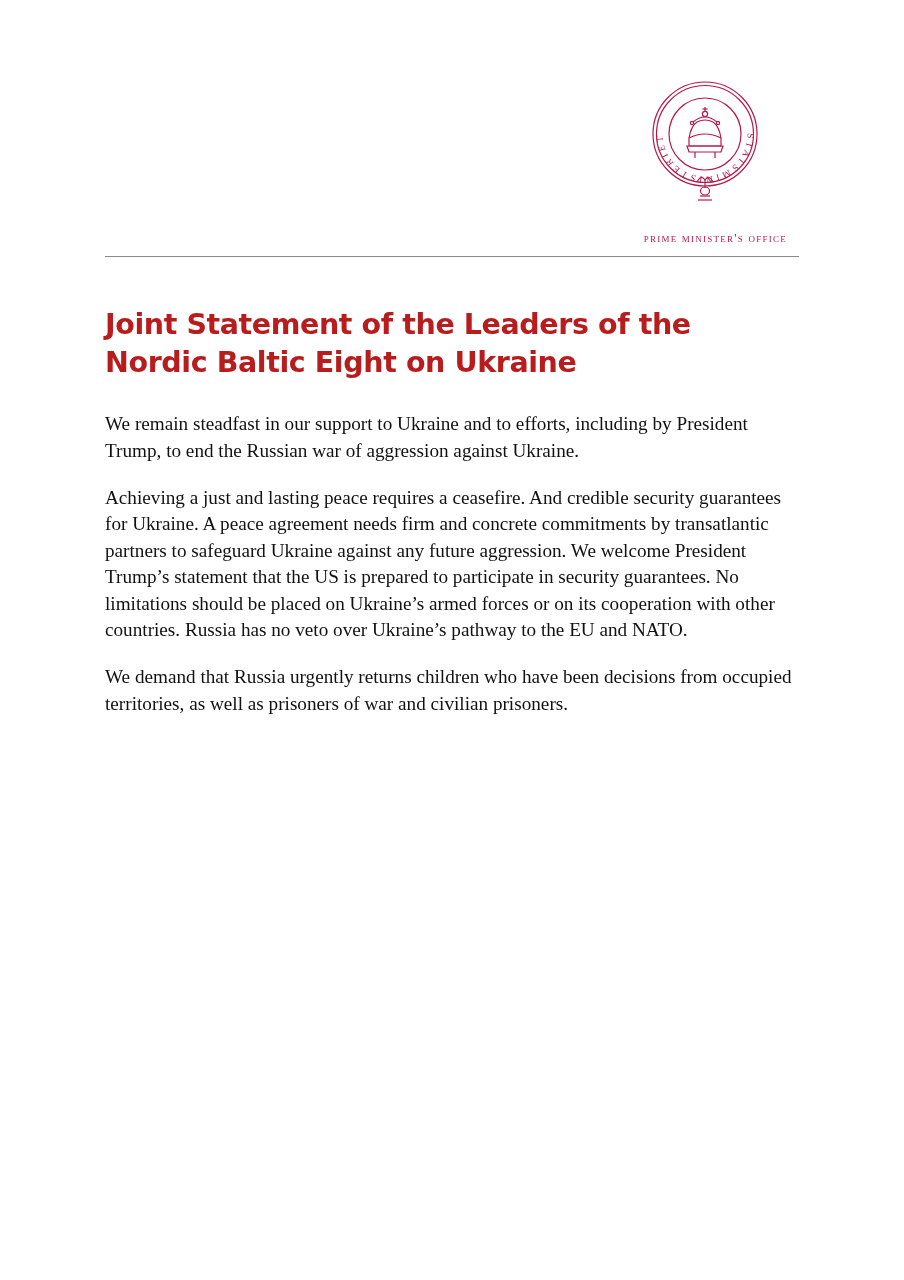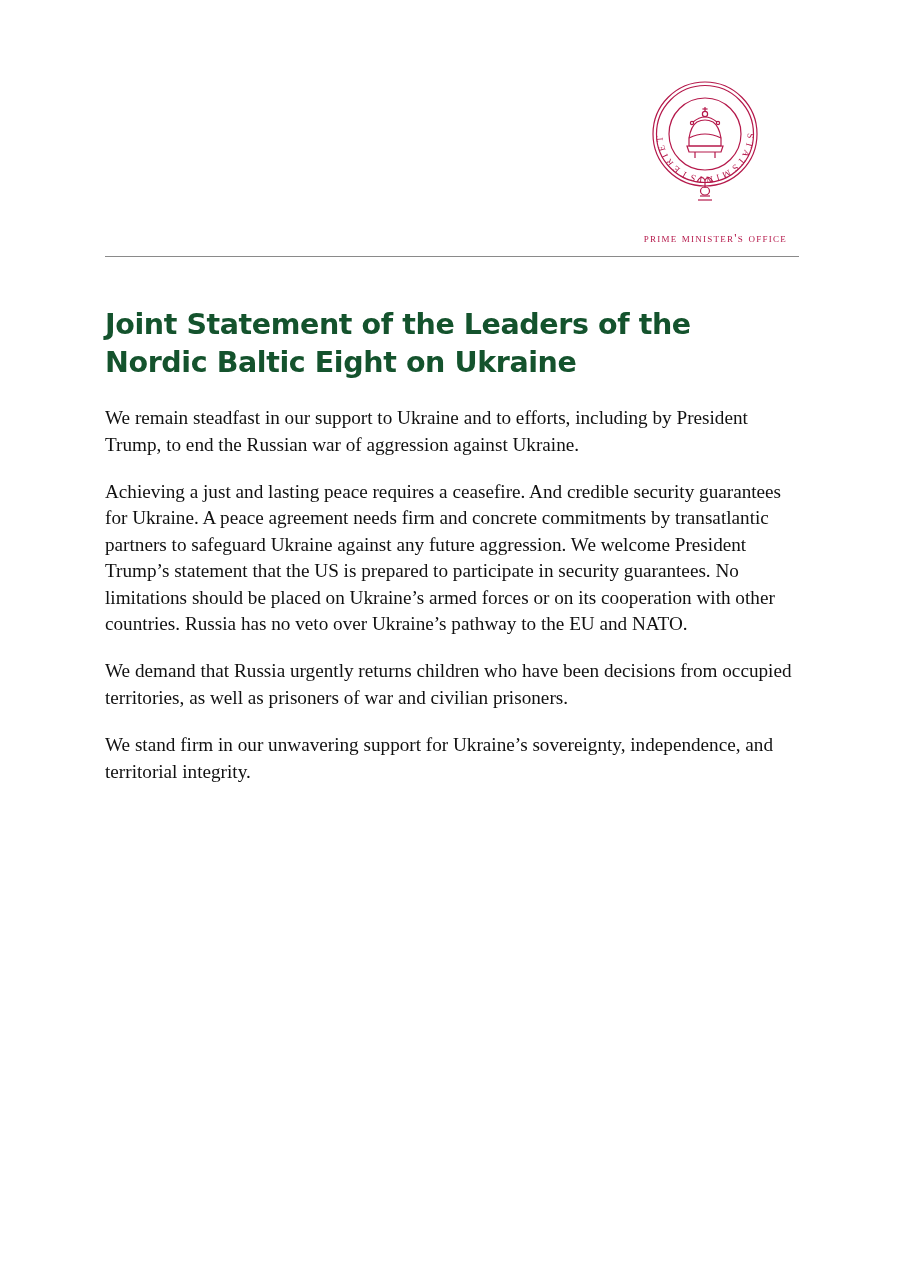--- a/index.html
+++ b/index.html
@@ -69,27 +69,27 @@
   }
 
   
   .doc-title {
     margin: 44px 0 0 0;
     font-family: "DejaVu Sans", sans-serif;
     font-size: 28.5px;
     line-height: 1.32;
     font-weight: bold;
     letter-spacing: -0.4px;
-    color: #14532d;
+    color: #b91c1c;
     max-width: 660px;
   }
 
   
   .body-copy {
-    margin-top: 24px;
+    margin-top: 30px;
   }
   .body-copy p {
     margin: 0 0 21px 0;
     font-family: "Liberation Serif", serif;
     font-size: 19.2px;
     line-height: 1.375;
     color: #111111;
     text-align: left;
   }
   .body-copy p:last-child { margin-bottom: 0; }
@@ -145,16 +145,15 @@
     <div class="rule"></div>
   </div>
 
 
   <h1 class="doc-title">Joint Statement of the Leaders of the Nordic Baltic Eight on Ukraine</h1>
 
   <div class="body-copy">
     <p>We remain steadfast in our support to Ukraine and to efforts, including by President Trump, to end the Russian war of aggression against Ukraine.</p>
     <p>Achieving a just and lasting peace requires a ceasefire. And credible security guarantees for Ukraine. A peace agreement needs firm and concrete commitments by transatlantic partners to safeguard Ukraine against any future aggression. We welcome President Trump’s statement that the US is prepared to participate in security guarantees. No limitations should be placed on Ukraine’s armed forces or on its cooperation with other countries. Russia has no veto over Ukraine’s pathway to the EU and NATO.</p>
     <p>We demand that Russia urgently returns children who have been decisions from occupied territories, as well as prisoners of war and civilian prisoners.</p>
-    <p>We stand firm in our unwavering support for Ukraine’s sovereignty, independence, and territorial integrity.</p>
   </div>
 
 </div>
 
 </body></html>

